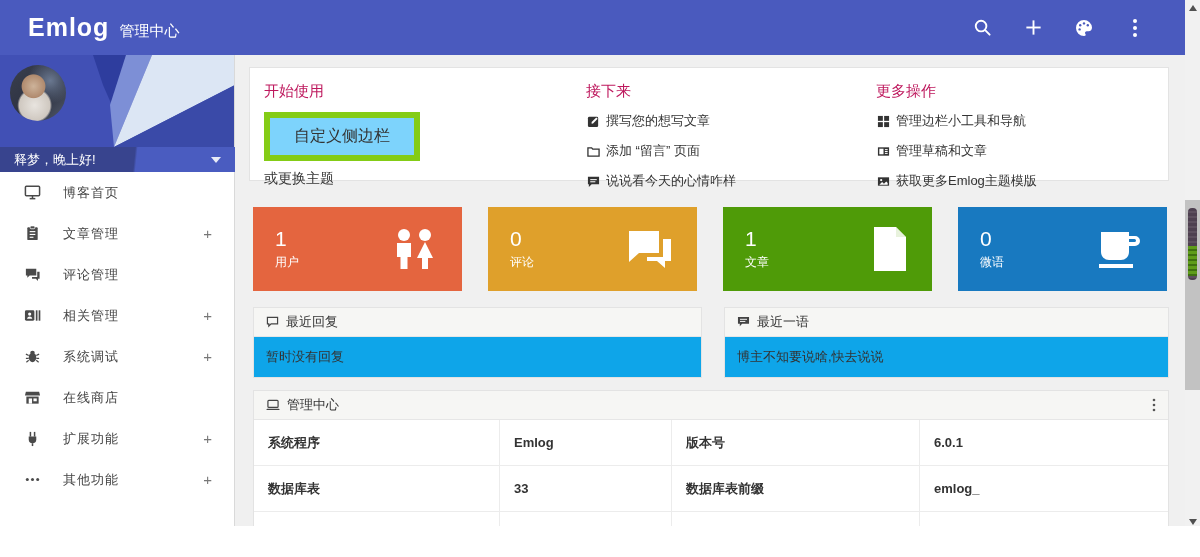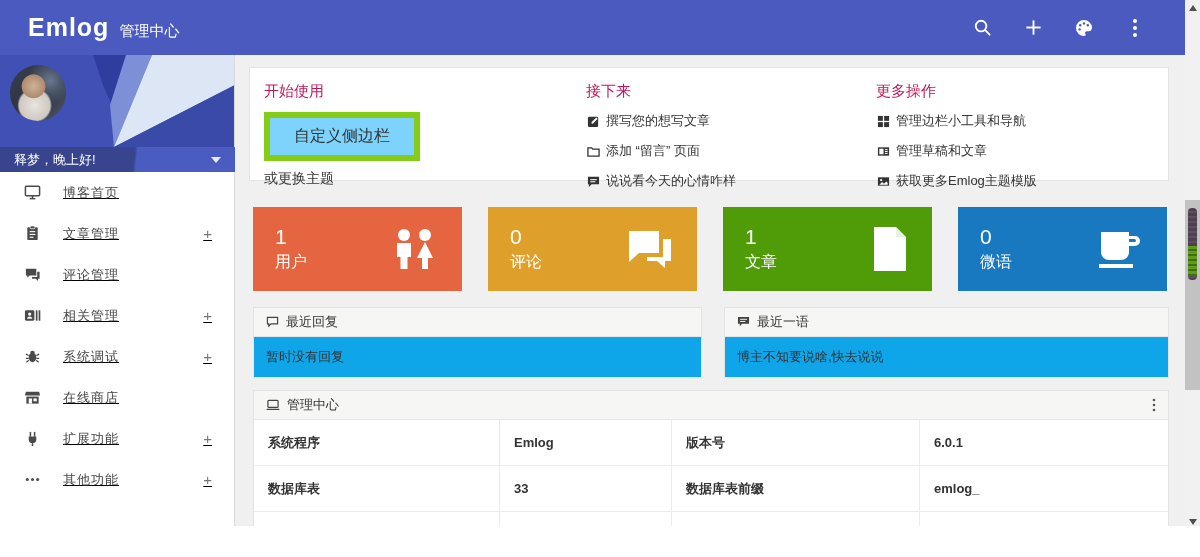--- a/index.html
+++ b/index.html
@@ -25,21 +25,21 @@
               radial-gradient(circle at 42% 38%, #cdb39a 0%, #b08a6e 24%, rgba(0,0,0,0) 26%),
               radial-gradient(circle at 44% 72%, #e8e4df 0%, #cfc8c0 30%, rgba(0,0,0,0) 34%),
               radial-gradient(circle at 72% 28%, #6a7890 0%, rgba(0,0,0,0) 40%),
               linear-gradient(135deg, #3a3f4e 0%, #2c3140 60%, #555d6e 100%);
             }
   .greeting { position:absolute; left:0; top:92px; width:235px; height:25px;
               background:linear-gradient(96deg,#38448e 0%,#38448e 57%,#4a5cc0 58%,#4a5cc0 100%);
               color:#fff; font-size:13px; display:flex; align-items:center; padding:0 14px; }
   .greeting .caret { margin-left:auto; width:0; height:0; border-left:5px solid transparent;
                      border-right:5px solid transparent; border-top:6px solid #e8ebf7; }
-  .menu { position:absolute; left:0; top:117px; width:100%;text-decoration:underline; }
+  .menu { position:absolute; left:0; top:117px; width:100%; }
   .menu-item { height:41px; display:flex; align-items:center; padding:0 22px 0 24px; cursor:pointer; color:#444; }
   .menu-item .micon { width:17px; height:17px; margin-right:22px; display:flex; align-items:center; justify-content:center; }
   .menu-item .mlabel { font-size:13px; letter-spacing:1px; }
   .menu-item .mplus { margin-left:auto; font-size:15px; color:#777; }
   .menu-item .mplus.hidden { visibility:hidden; }
 
   
   .content { position:absolute; left:236px; top:55px; width:949px; height:478px; background:#f0f0f0; overflow:hidden; }
 
   .welcome { position:absolute; left:13px; top:12px; width:920px; height:114px; background:#fff; border:1px solid #e3e3e3; display:flex; }
@@ -50,21 +50,21 @@
           padding:8px 24px; cursor:pointer; margin-bottom:9px; }
   .wlink { font-size:14px; color:#333; cursor:pointer; }
   .wcol2 { width:290px; }
   .wcol3 { width:300px; }
   .witem { display:flex; align-items:center; gap:6px; font-size:13px; color:#333; margin-bottom:12px; cursor:pointer; }
   .witem .wicon { width:14px; height:14px; display:flex; align-items:center; justify-content:center; }
 
   .stats { position:absolute; left:17px; top:152px; width:916px; display:flex; gap:26px; }
   .card { width:209px; height:84px; color:#fff; display:flex; align-items:center; padding:0 22px 0 22px; cursor:pointer; }
   .card .cnum { font-size:21px; line-height:24px; }
-  .card .clabel { font-size:16px; margin-top:3px; }
+  .card .clabel { font-size:12px; margin-top:3px; }
   .card .cicon { margin-left:auto; display:flex; }
 
   .mini-panels { position:absolute; left:17px; top:252px; width:916px; display:flex; }
   .panel { background:#0ea5e9; border:1px solid #e3e3e3; }
   .panel-head { height:29px; background:#f6f6f4; border-bottom:1px solid #e6e6e6; display:flex; align-items:center;
                 padding:0 12px; font-size:13px; color:#333; gap:7px; }
   .panel-head .phicon { display:flex; }
   .panel-body { font-size:13px; color:#333; padding:11px 12px; }
   .panelA { width:449px; margin-right:22px; }
   .panelB { width:445px; }

